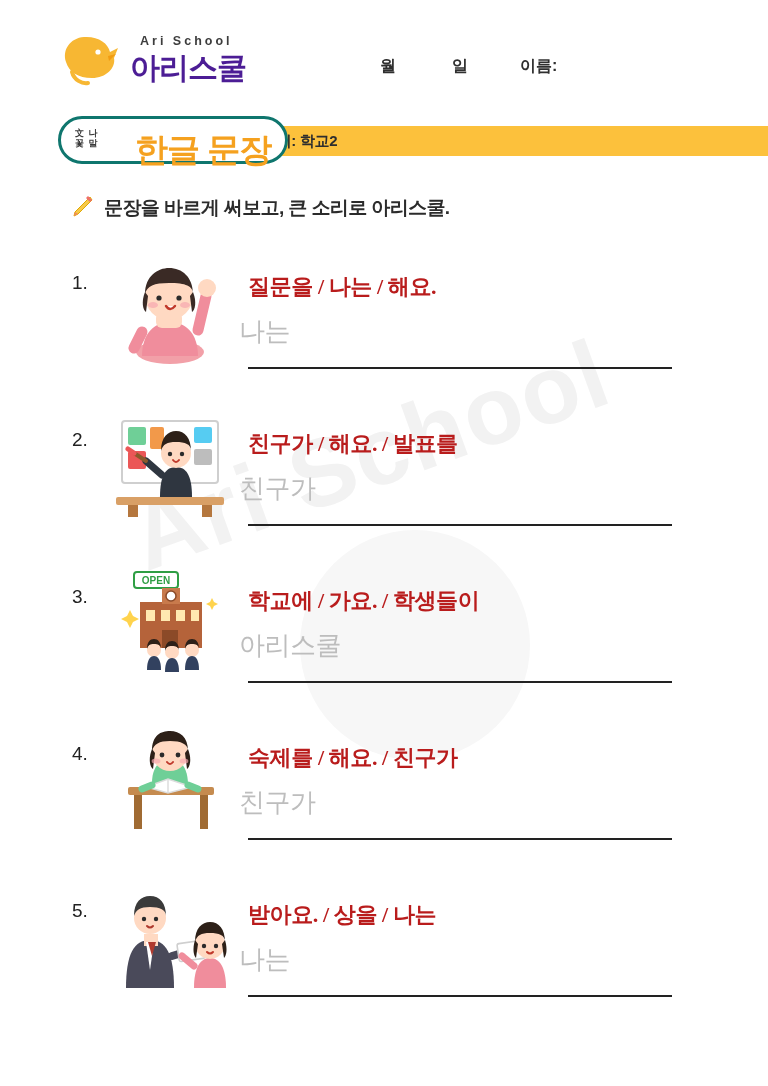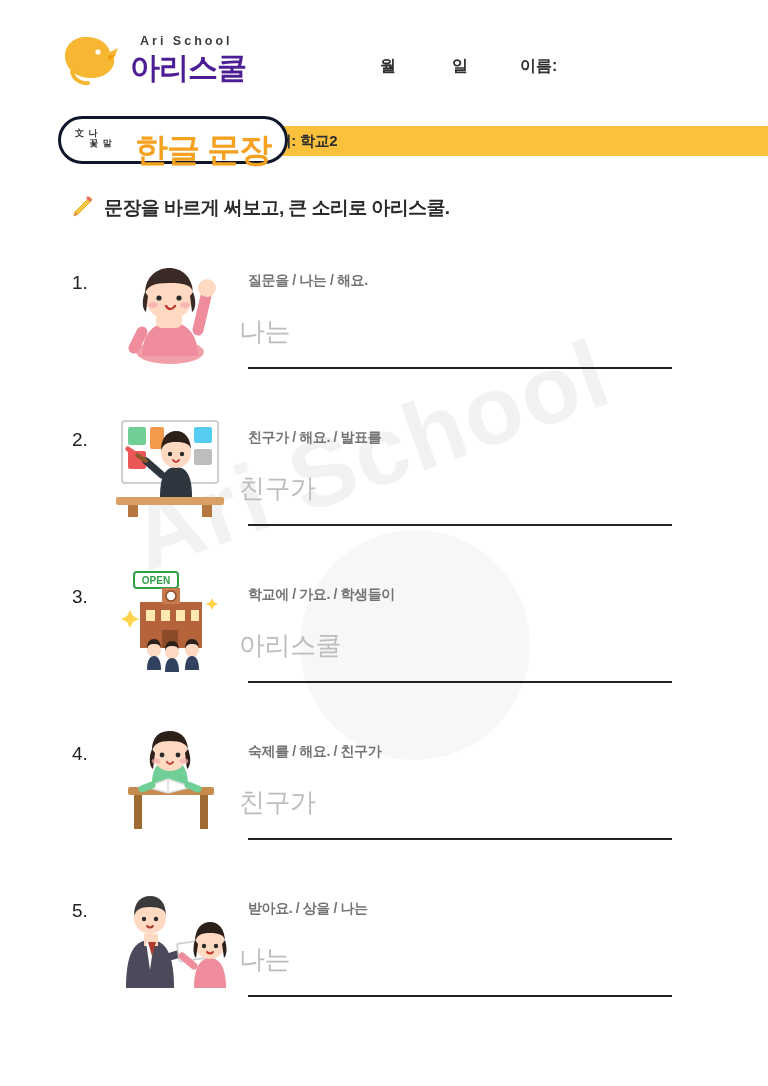--- a/index.html
+++ b/index.html
@@ -131,38 +131,38 @@
     font-weight: bold;
     color: #2e2e2e;
     letter-spacing: -0.3px;
   }
   .badge {
     position: absolute;
     left: 58px;
     top: 4px;
     width: 230px;
     height: 48px;
-    border: 3px solid #0f172a;
+    border: 3px solid #0f766e;
     border-radius: 26px;
     background: #ffffff;
     box-sizing: border-box;
   }
   .badge-stamp {
     position: absolute;
     left: 14px;
     top: 9px;
     width: 52px;
     height: 28px;
     font-size: 9px;
     line-height: 10px;
     color: #3a3a3a;
     font-weight: bold;
   }
   .badge-stamp .r1 { letter-spacing: 1px; }
-  .badge-stamp .r2 { letter-spacing: 1px; text-align: center; }
+  .badge-stamp .r2 { letter-spacing: 1px; }
   .badge-title {
     position: absolute;
     left: 74px;
     top: 9px;
     font-size: 33px;
     font-weight: bold;
     color: #f5a11f;
     letter-spacing: -1px;
   }
 
@@ -214,25 +214,26 @@
     position: absolute;
     left: 106px;
     top: 4px;
     width: 128px;
     height: 108px;
   }
   .p-words {
     position: absolute;
     left: 248px;
     top: 20px;
-    font-size: 14px;
-    font-weight: bold;
-    color: #737373;
+    font-size: 22px;
+    font-weight: bold;
+    color: #b91c1c;
     letter-spacing: -0.4px;
     white-space: nowrap;
+    font-family: Liberation Serif, serif;
   }
   .p-hint {
     position: absolute;
     left: 239px;
     top: 62px;
     font-size: 26px;
     color: #bdbdbd;
     letter-spacing: -0.5px;
   }
   .p-line {

